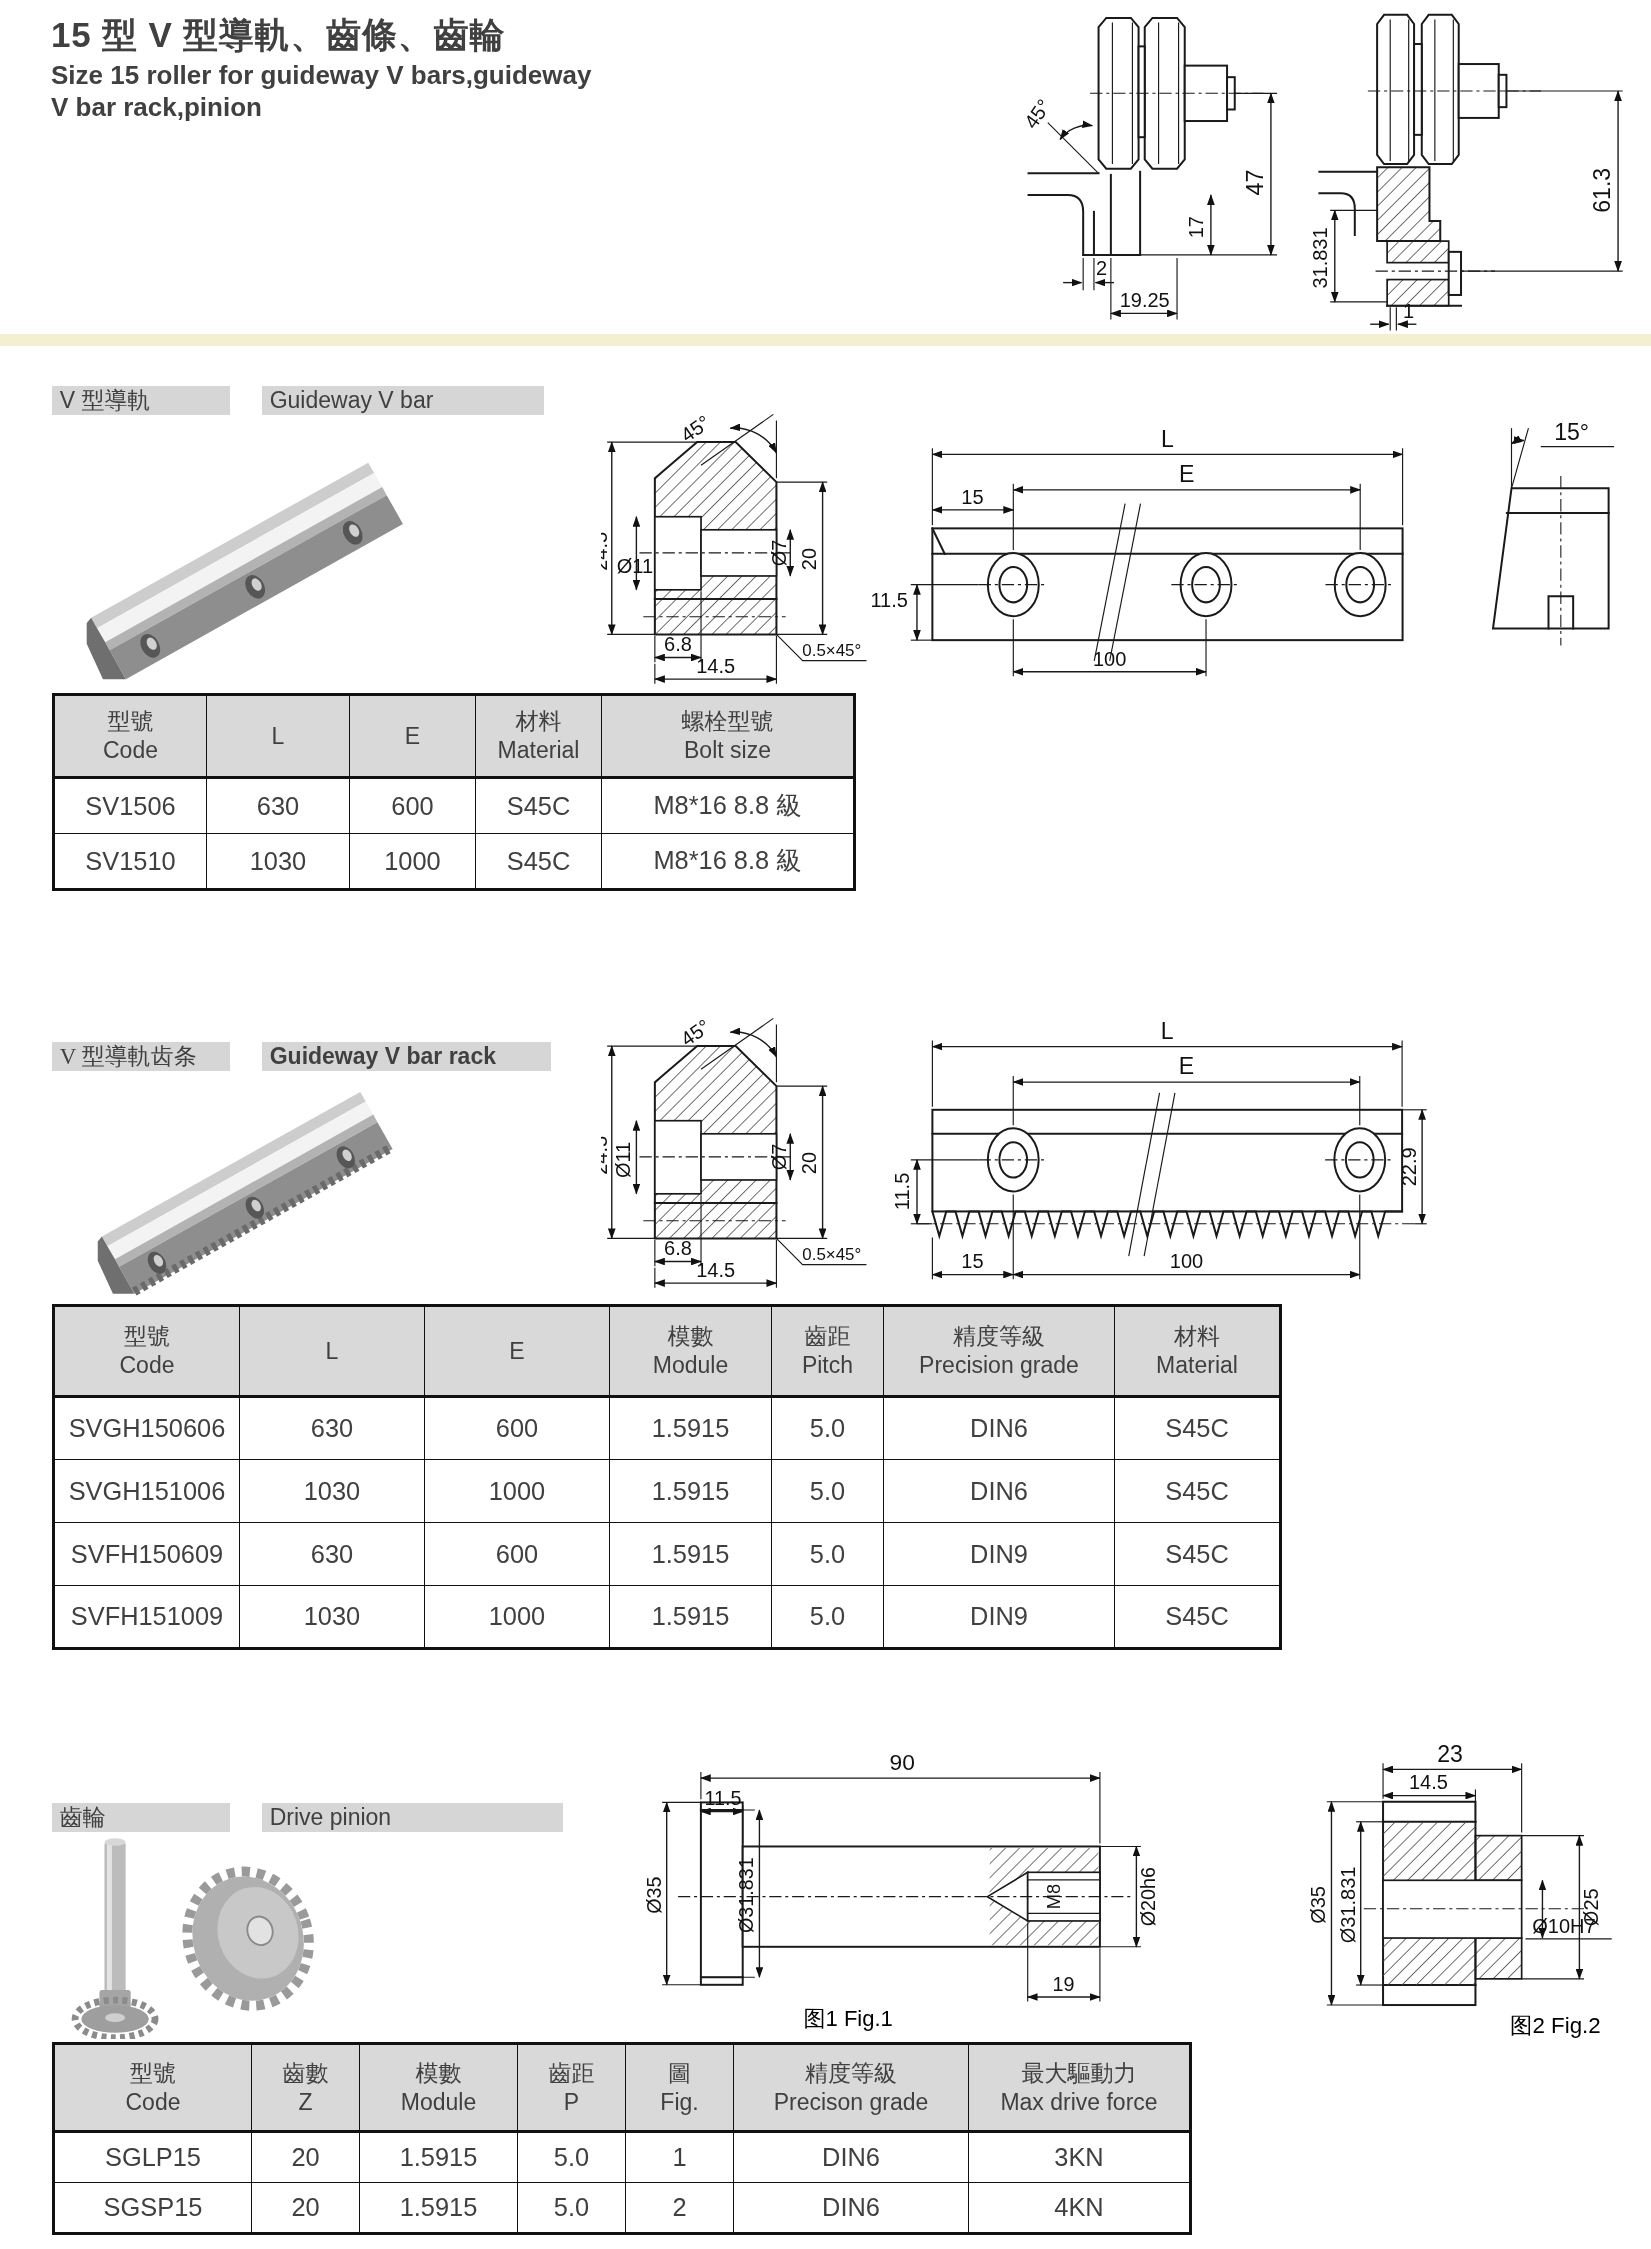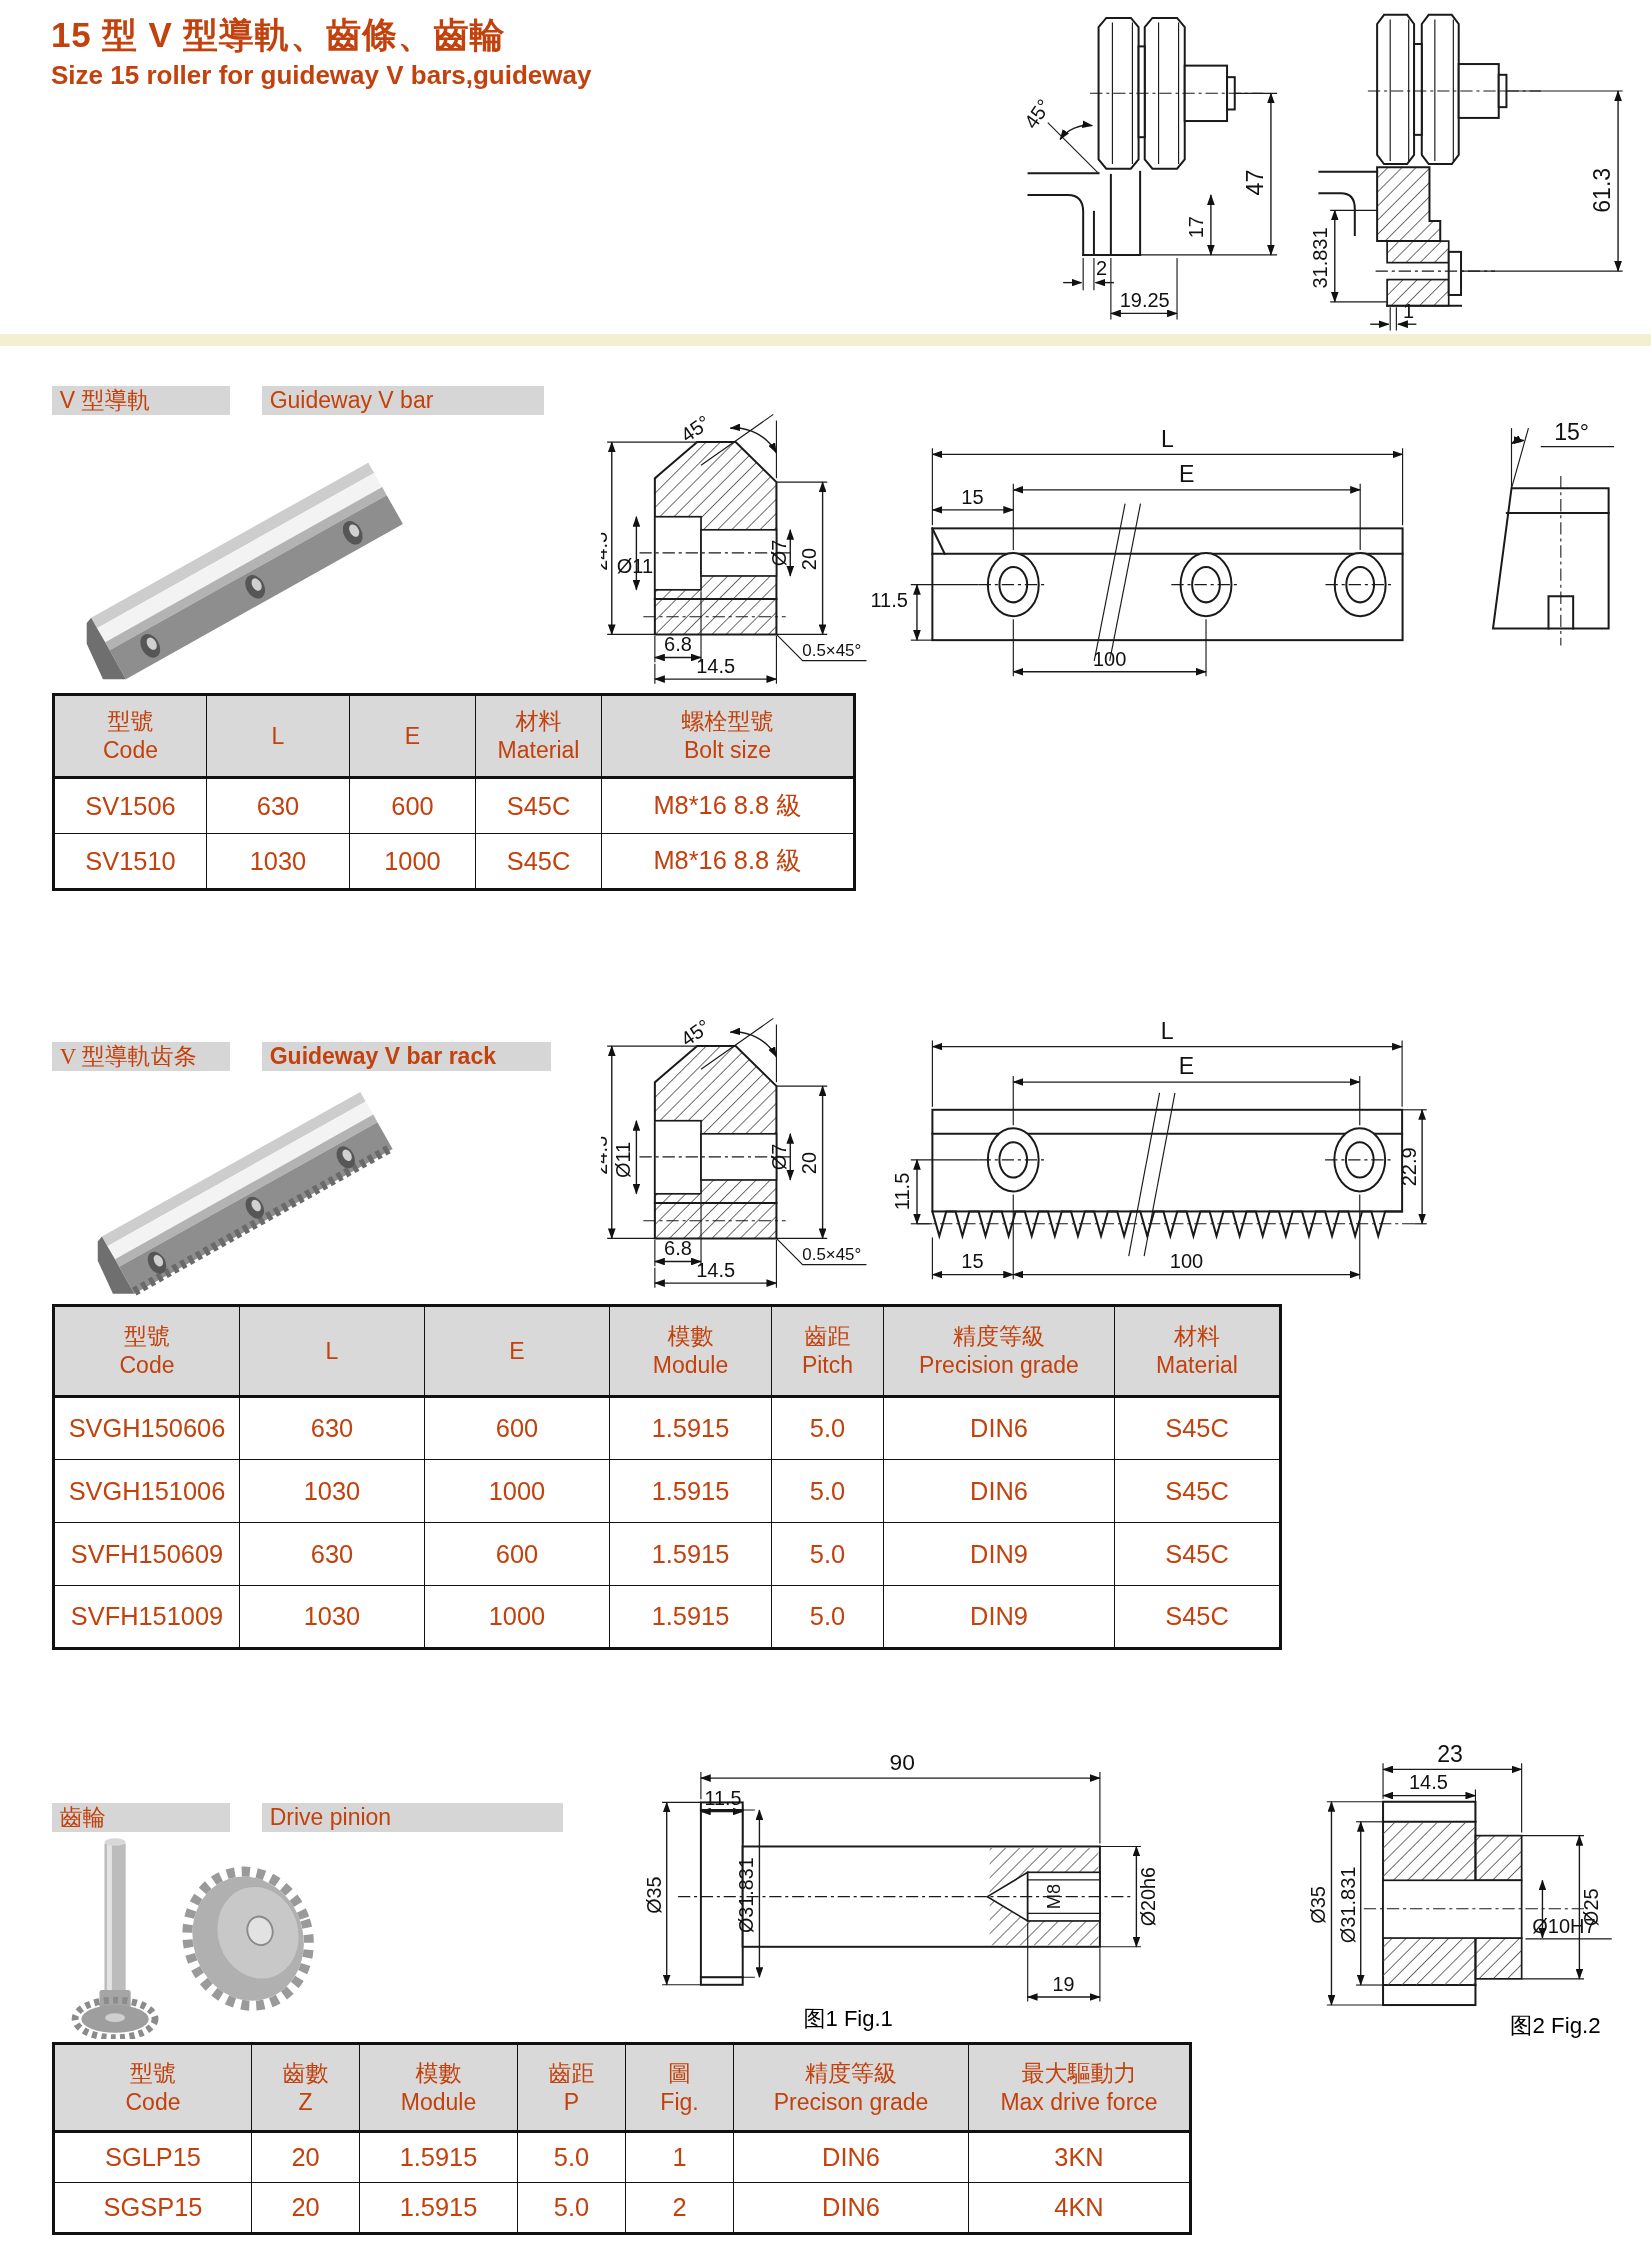--- a/index.html
+++ b/index.html
@@ -1,17 +1,17 @@
 <!DOCTYPE html>
 <html style="font-size:12.3px"><head>
 <meta charset="utf-8">
 <style>
   html,body{margin:0;padding:0;background:#e8e8e8;}
   #page{position:relative;width:1651px;height:2250px;background:#ffffff;overflow:hidden;
-        font-family:"Liberation Sans",sans-serif;color:#c2410c;}
+        font-family:"Liberation Sans",sans-serif;color:#404040;}
   .abs{position:absolute;}
   .title-zh{font-size:35px;font-weight:bold;letter-spacing:0.8px;}
   .title-en{font-size:26px;font-weight:bold;line-height:32px;}
   .band{background:#f3f0d0;width:1651px;height:11.6px;}
   .label-box{background:#d6d6d6;height:29px;display:flex;align-items:center;
              padding-left:7.7px;font-size:23px;}
   table{border-collapse:collapse;table-layout:fixed;background:#fff;}
   table.dt1{border:3.1px solid #111;}
   th,td{border:1.9px solid #111;text-align:center;vertical-align:middle;overflow:hidden;}
   th{background:#d9d9d9;font-weight:normal;}
@@ -28,20 +28,21 @@
   svg text.cap{font-size:29px;text-anchor:start;}
 </style>
 </head>
 <body>
 
 <div id="page">
 
   <div class="abs" style="left:51px;top:12.3px;">
     <div class="title-zh">15 型 V 型導軌、齒條、齒輪</div>
     <div class="title-en">Size 15 roller for guideway V bars,guideway</div>
+    <div class="title-en">V bar rack,pinion</div>
   </div>
 
   <svg class="abs" style="left:1017px;top:3.9px;" width="277" height="331" viewBox="0 0 360 430">
     <defs>
       <marker id="mA" markerWidth="14" markerHeight="10" refX="13" refY="5" orient="auto-start-reverse" markerUnits="userSpaceOnUse">
           <path d="M0,0 L14,5 L0,10 Z" fill="#111"></path>
         </marker>
     </defs>
     <g>
       <path class="fw" d="M116,18 h32 l10,12 v172 l-10,12 h-32 l-10,-12 V30 Z"></path>

